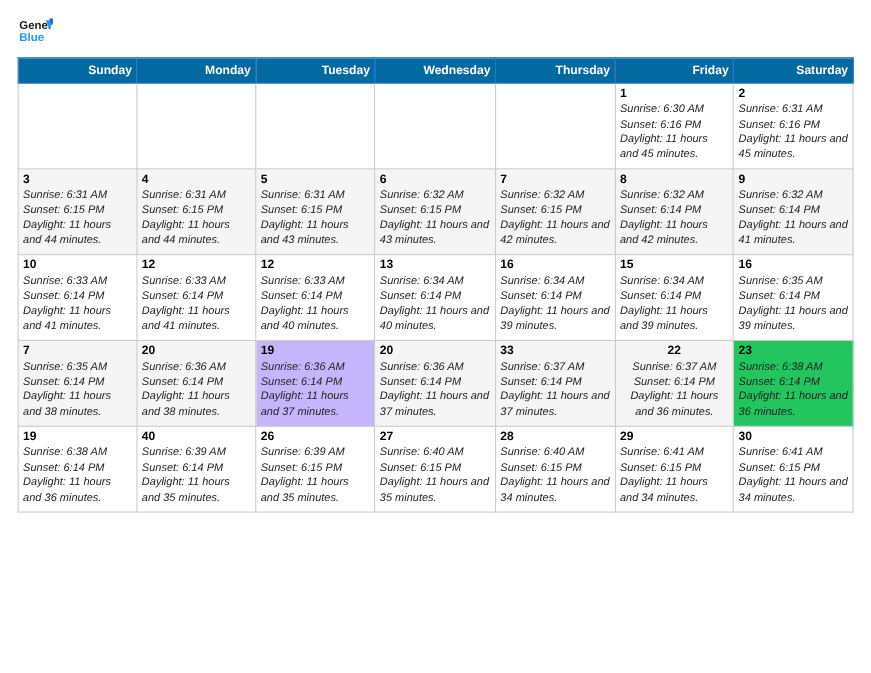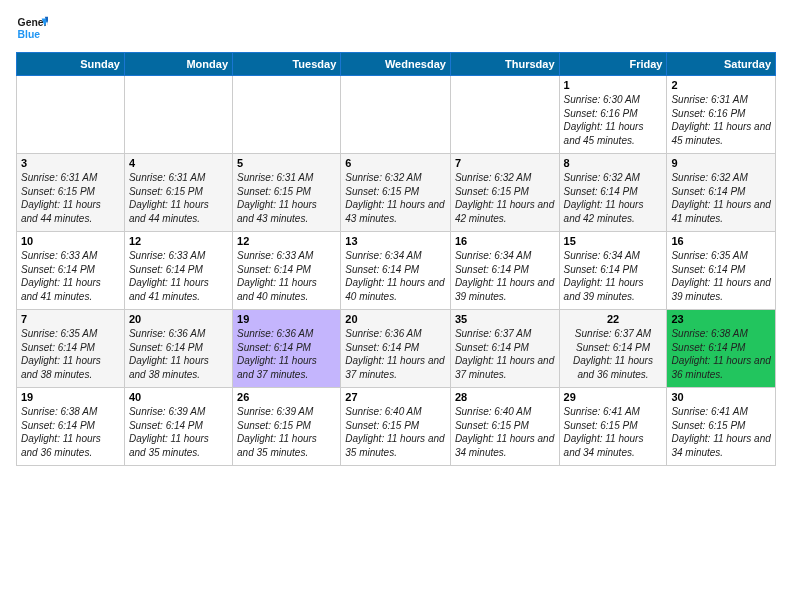--- a/index.html
+++ b/index.html
@@ -245,21 +245,21 @@
 Sunset: 6:14 PM
 Daylight: 11 hours and 37 minutes.</div>
           </td>
           <td style="background: rgb(245, 245, 245);">
             <div class="day-num">20</div>
             <div class="day-info" style="white-space: pre-line;">Sunrise: 6:36 AM
 Sunset: 6:14 PM
 Daylight: 11 hours and 37 minutes.</div>
           </td>
           <td style="background: rgb(245, 245, 245);">
-            <div class="day-num">35</div>
+            <div class="day-num">33</div>
             <div class="day-info" style="white-space: pre-line;">Sunrise: 6:37 AM
 Sunset: 6:14 PM
 Daylight: 11 hours and 37 minutes.</div>
           </td>
           <td style="background: rgb(245, 245, 245); text-align: center;">
             <div class="day-num">22</div>
             <div class="day-info" style="white-space: pre-line;">Sunrise: 6:37 AM
 Sunset: 6:14 PM
 Daylight: 11 hours and 36 minutes.</div>
           </td>

